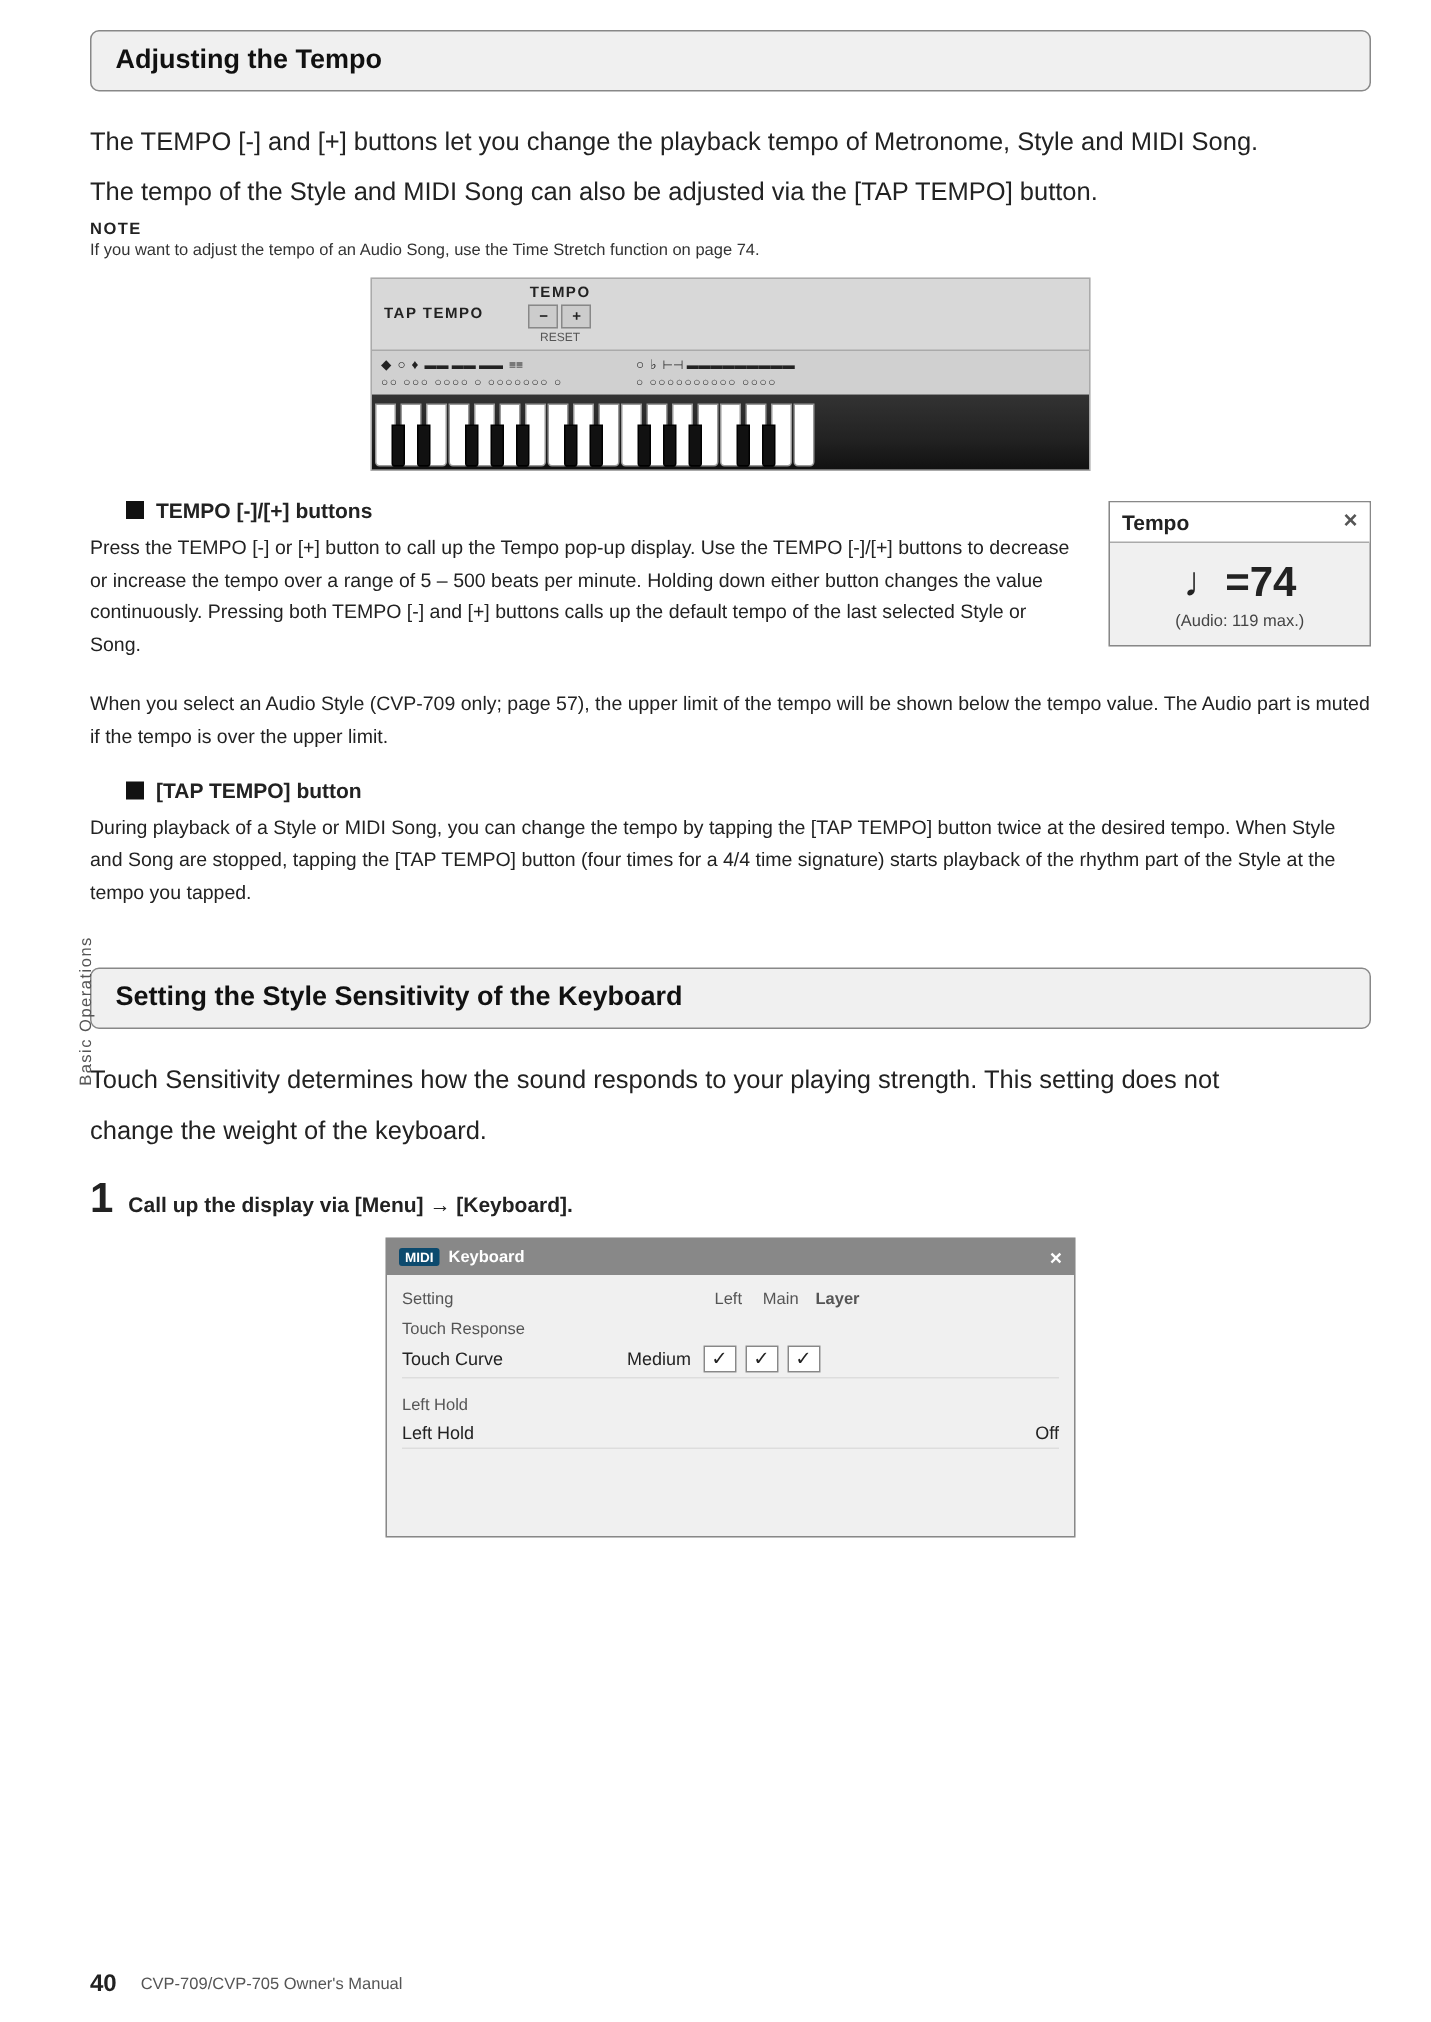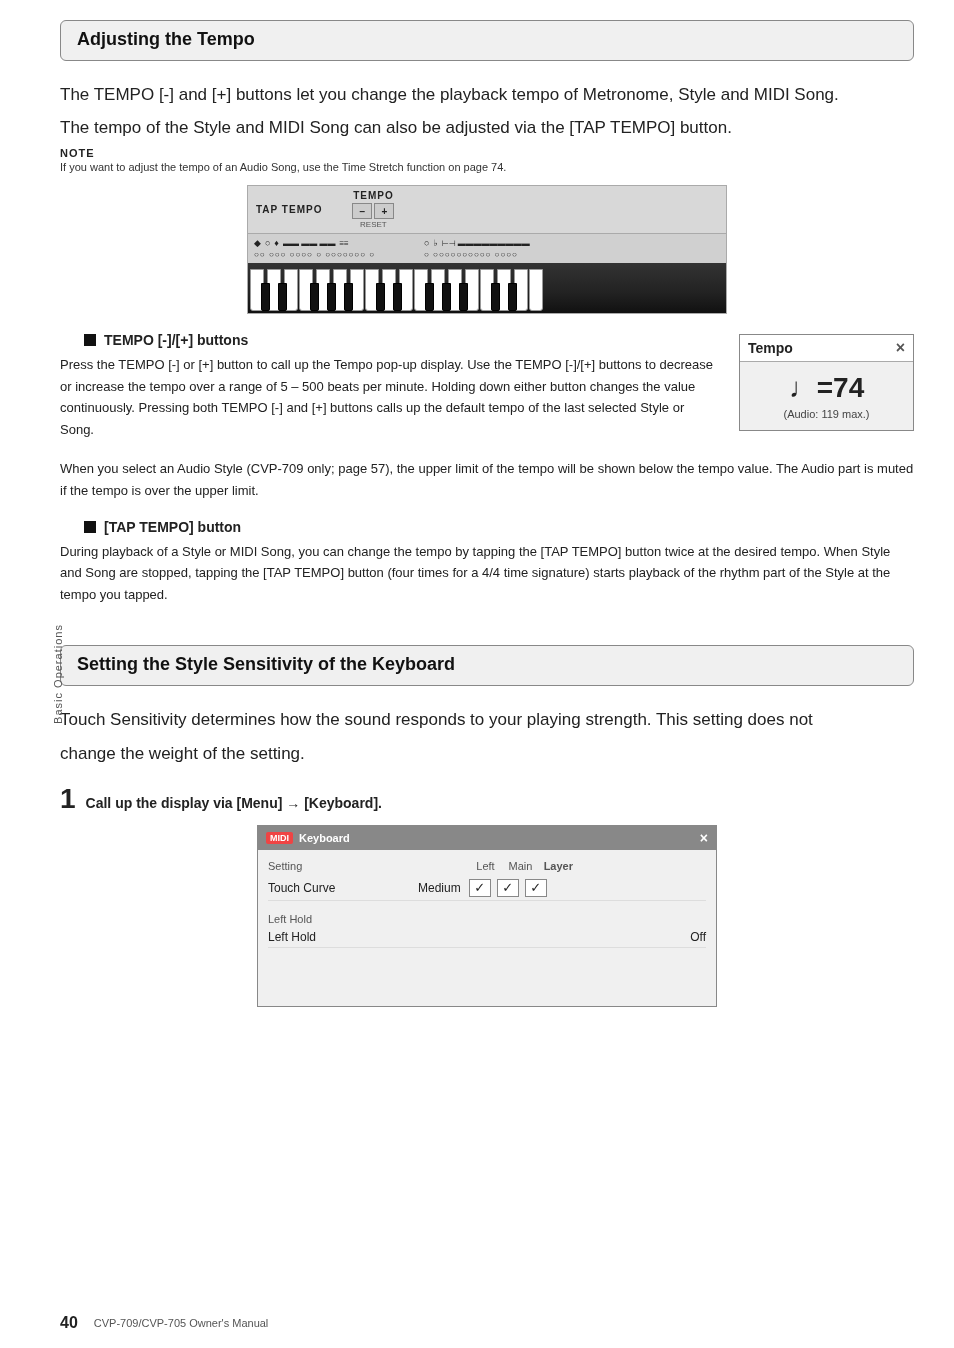--- a/index.html
+++ b/index.html
@@ -317,21 +317,21 @@
       font-size: 11px;
       font-weight: bold;
       padding: 4px 8px;
       display: flex;
       justify-content: space-between;
       align-items: center;
     }
 
     .keyboard-popup-header .mini-icon {
       font-size: 9px;
-      background: #ef4444;
+      background: #0c4a6e;
       padding: 1px 4px;
       border-radius: 2px;
     }
 
     .keyboard-popup-x {
       color: #fff;
       font-size: 14px;
       cursor: pointer;
     }
 
@@ -558,21 +558,21 @@
     </div>
   </div>
 
   <div class="section2">
     <div class="section-box">
       <div class="section-title">Setting the Style Sensitivity of the Keyboard</div>
     </div>
 
     <div class="section-body">
       <p class="body-text">Touch Sensitivity determines how the sound responds to your playing strength. This setting does not</p>
-      <p class="body-text">change the weight of the setting.</p>
+      <p class="body-text">change the weight of the keyboard.</p>
 
       <div class="step-row">
         <div class="step-num">1</div>
         <div class="step-text">Call up the display via [Menu] → [Keyboard].</div>
       </div>
 
       <div class="keyboard-popup">
         <div class="keyboard-popup-header">
           <div style="display:flex;align-items:center;gap:6px;">
             <span class="mini-icon">MIDI</span>
@@ -584,20 +584,21 @@
         <div class="keyboard-popup-content">
 
           <div class="kp-header-row">
             <div style="flex:0 0 110px;">Setting</div>
             <div style="flex:0 0 90px;"></div>
             <div style="flex:0 0 35px;font-size:11px;text-align:center;color:#555;">Left</div>
             <div style="flex:0 0 35px;font-size:11px;text-align:center;color:#555;">Main</div>
             <div style="flex:0 0 35px;font-size:11px;text-align:right;color:#555;font-weight:bold;">Layer</div>
           </div>
 
+          <div class="kp-section-label">Touch Response</div>
 
           <div class="kp-row">
             <div class="kp-label">Touch Curve</div>
             <div class="kp-value">Medium</div>
             <div class="kp-checkboxes">
               <div class="kp-check checked"></div>
               <div class="kp-check checked"></div>
               <div class="kp-check checked"></div>
             </div>
           </div>

